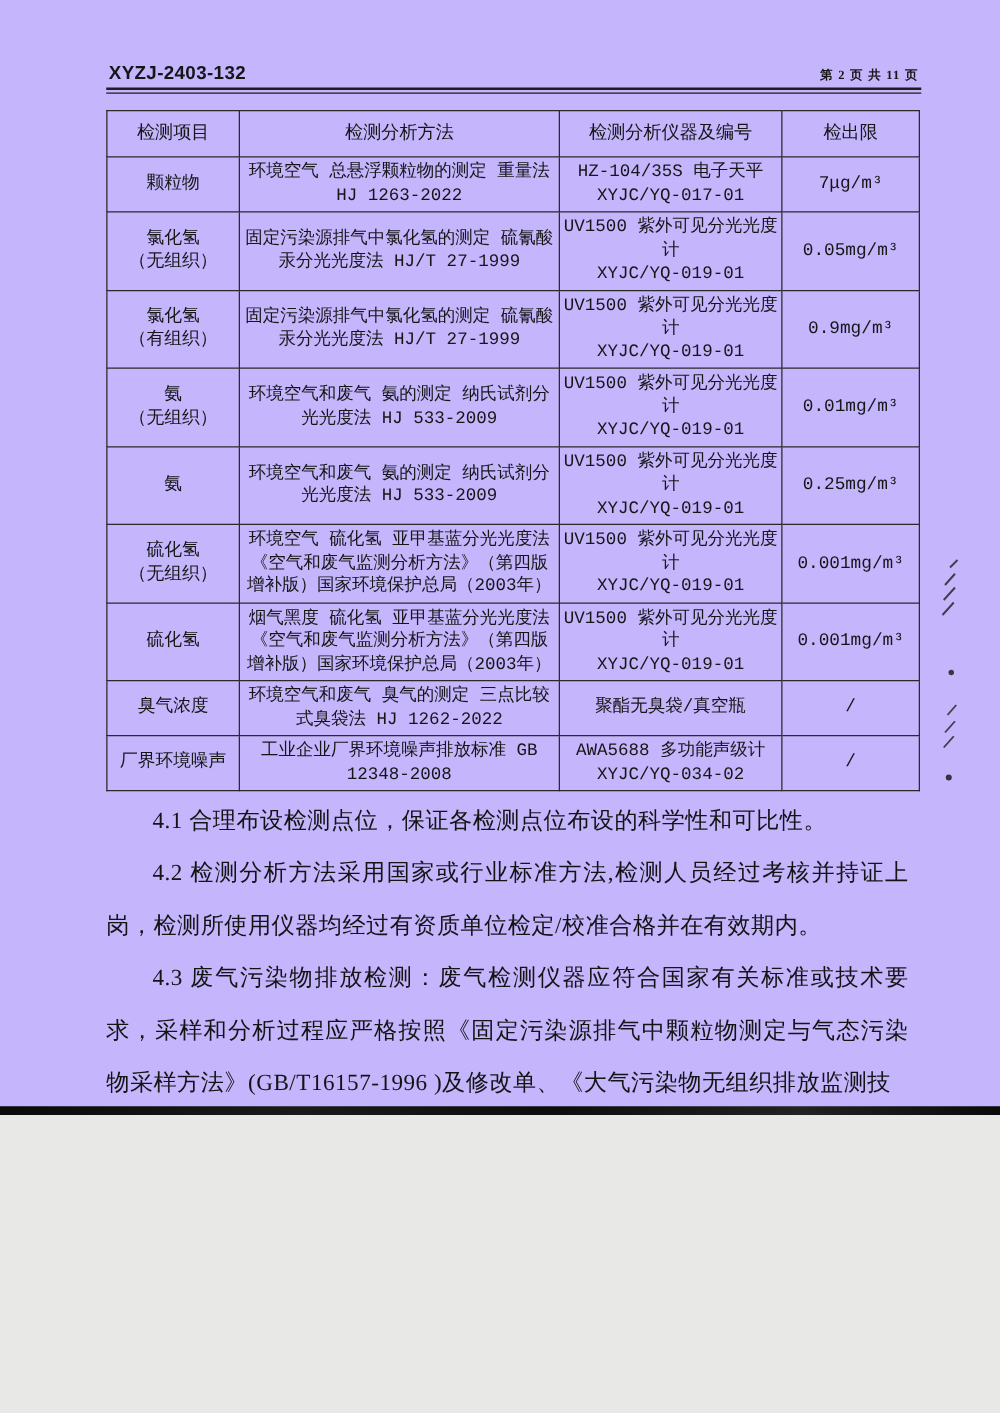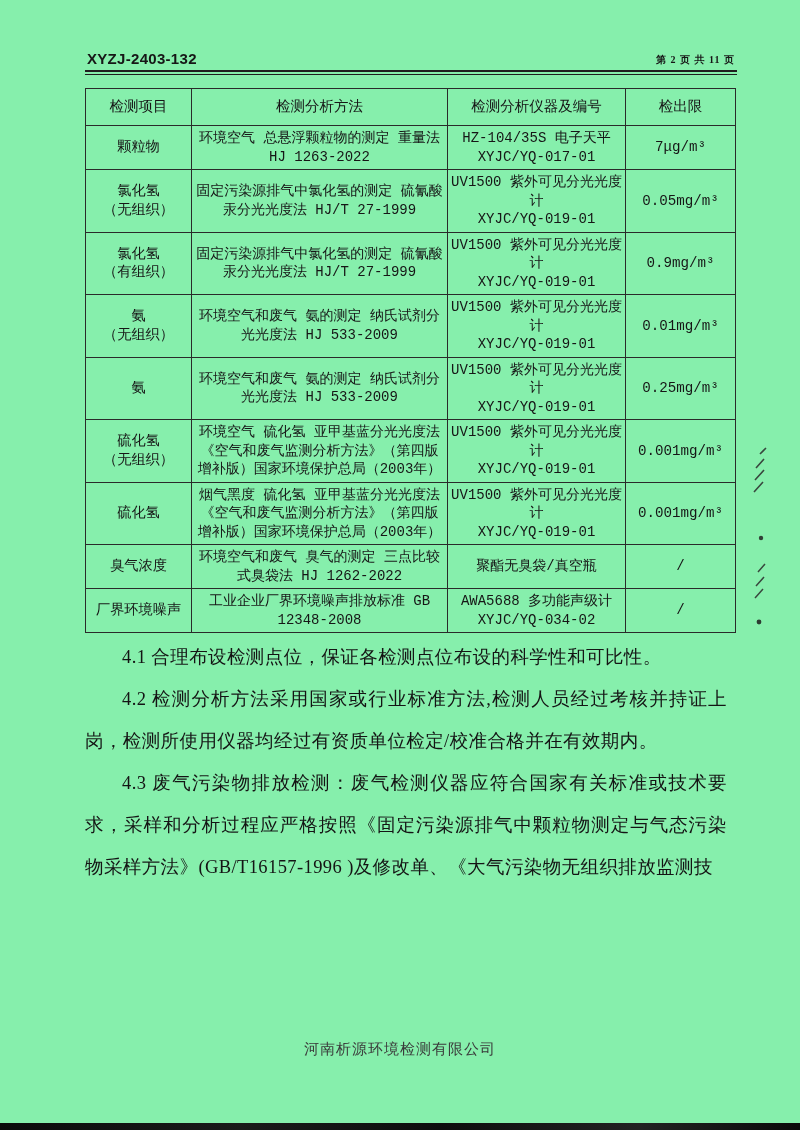--- a/index.html
+++ b/index.html
@@ -1,22 +1,22 @@
 <!DOCTYPE html>
 <html><head>
 <meta charset="utf-8">
 <style>
   * { margin: 0; padding: 0; box-sizing: border-box; }
   html, body { background: #e8e8e6; }
   .page {
     position: relative;
     width: 800px;
-    height: 1130px;
+    height: 892px;
     margin: 0 auto;
-    background: #86efac;
+    background: #c4b5fd;
     overflow: hidden;
     font-family: "Liberation Serif", "DejaVu Serif", serif;
     color: #1b1b1b;
   }
   .content {
     position: absolute;
     left: 85px;
     top: 50px;
     width: 652px;
   }

